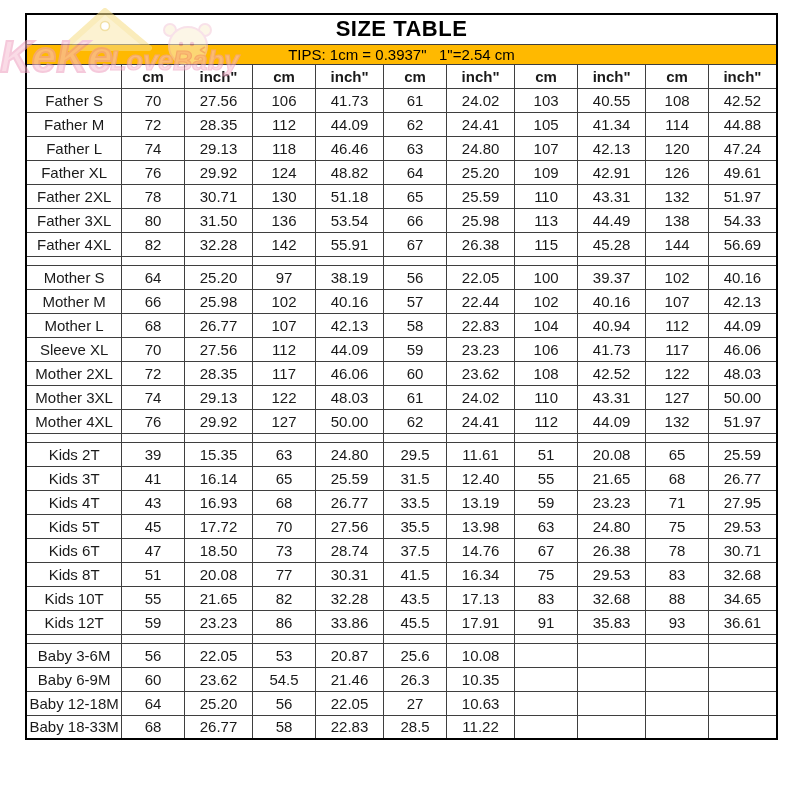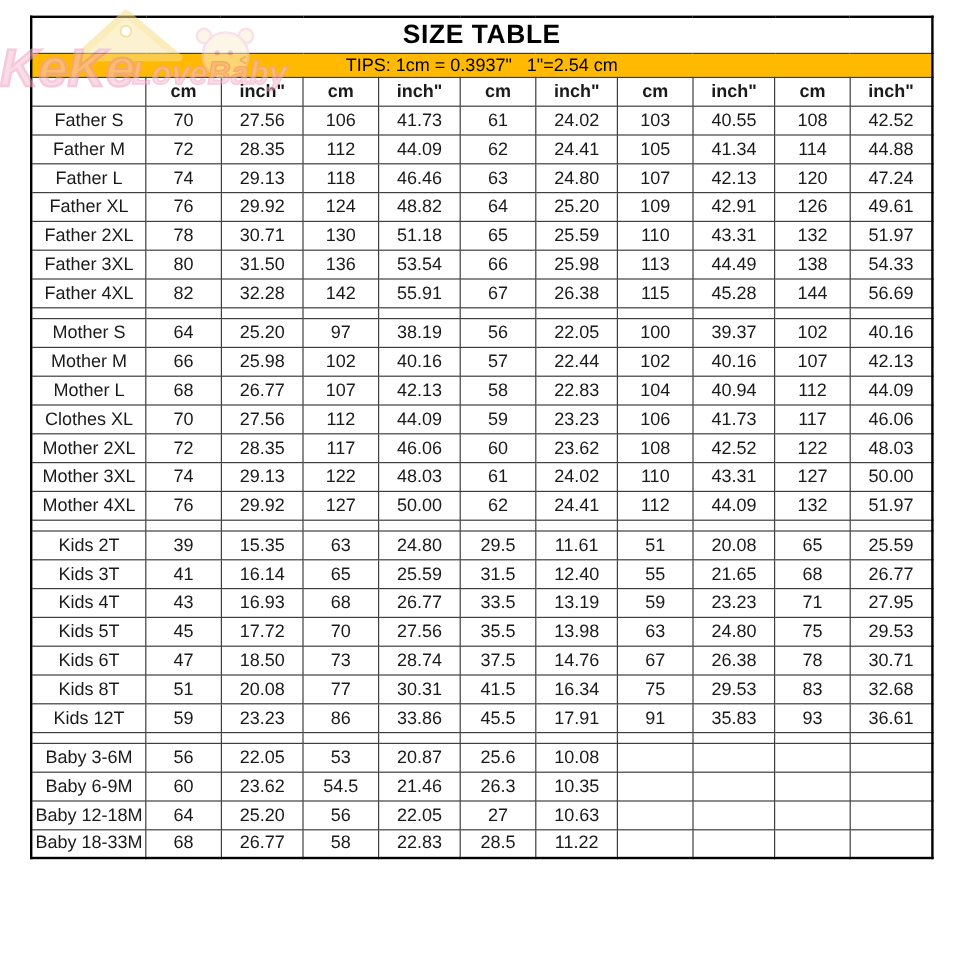--- a/index.html
+++ b/index.html
@@ -219,21 +219,21 @@
           <td class="cm-cell">107</td>
           <td class="inch-cell">42.13</td>
           <td class="cm-cell">58</td>
           <td class="inch-cell">22.83</td>
           <td class="cm-cell">104</td>
           <td class="inch-cell">40.94</td>
           <td class="cm-cell">112</td>
           <td class="inch-cell">44.09</td>
         </tr>
         <tr class="data-row">
-          <td class="label-cell">Clothes XL</td>
+          <td class="label-cell">Sleeve XL</td>
           <td class="cm-cell">70</td>
           <td class="inch-cell">27.56</td>
           <td class="cm-cell">112</td>
           <td class="inch-cell">44.09</td>
           <td class="cm-cell">59</td>
           <td class="inch-cell">23.23</td>
           <td class="cm-cell">106</td>
           <td class="inch-cell">41.73</td>
           <td class="cm-cell">117</td>
           <td class="inch-cell">46.06</td>
@@ -360,20 +360,33 @@
           <td class="cm-cell">51</td>
           <td class="inch-cell">20.08</td>
           <td class="cm-cell">77</td>
           <td class="inch-cell">30.31</td>
           <td class="cm-cell">41.5</td>
           <td class="inch-cell">16.34</td>
           <td class="cm-cell">75</td>
           <td class="inch-cell">29.53</td>
           <td class="cm-cell">83</td>
           <td class="inch-cell">32.68</td>
+        </tr>
+        <tr class="data-row">
+          <td class="label-cell">Kids 10T</td>
+          <td class="cm-cell">55</td>
+          <td class="inch-cell">21.65</td>
+          <td class="cm-cell">82</td>
+          <td class="inch-cell">32.28</td>
+          <td class="cm-cell">43.5</td>
+          <td class="inch-cell">17.13</td>
+          <td class="cm-cell">83</td>
+          <td class="inch-cell">32.68</td>
+          <td class="cm-cell">88</td>
+          <td class="inch-cell">34.65</td>
         </tr>
         <tr class="data-row">
           <td class="label-cell">Kids 12T</td>
           <td class="cm-cell">59</td>
           <td class="inch-cell">23.23</td>
           <td class="cm-cell">86</td>
           <td class="inch-cell">33.86</td>
           <td class="cm-cell">45.5</td>
           <td class="inch-cell">17.91</td>
           <td class="cm-cell">91</td>

